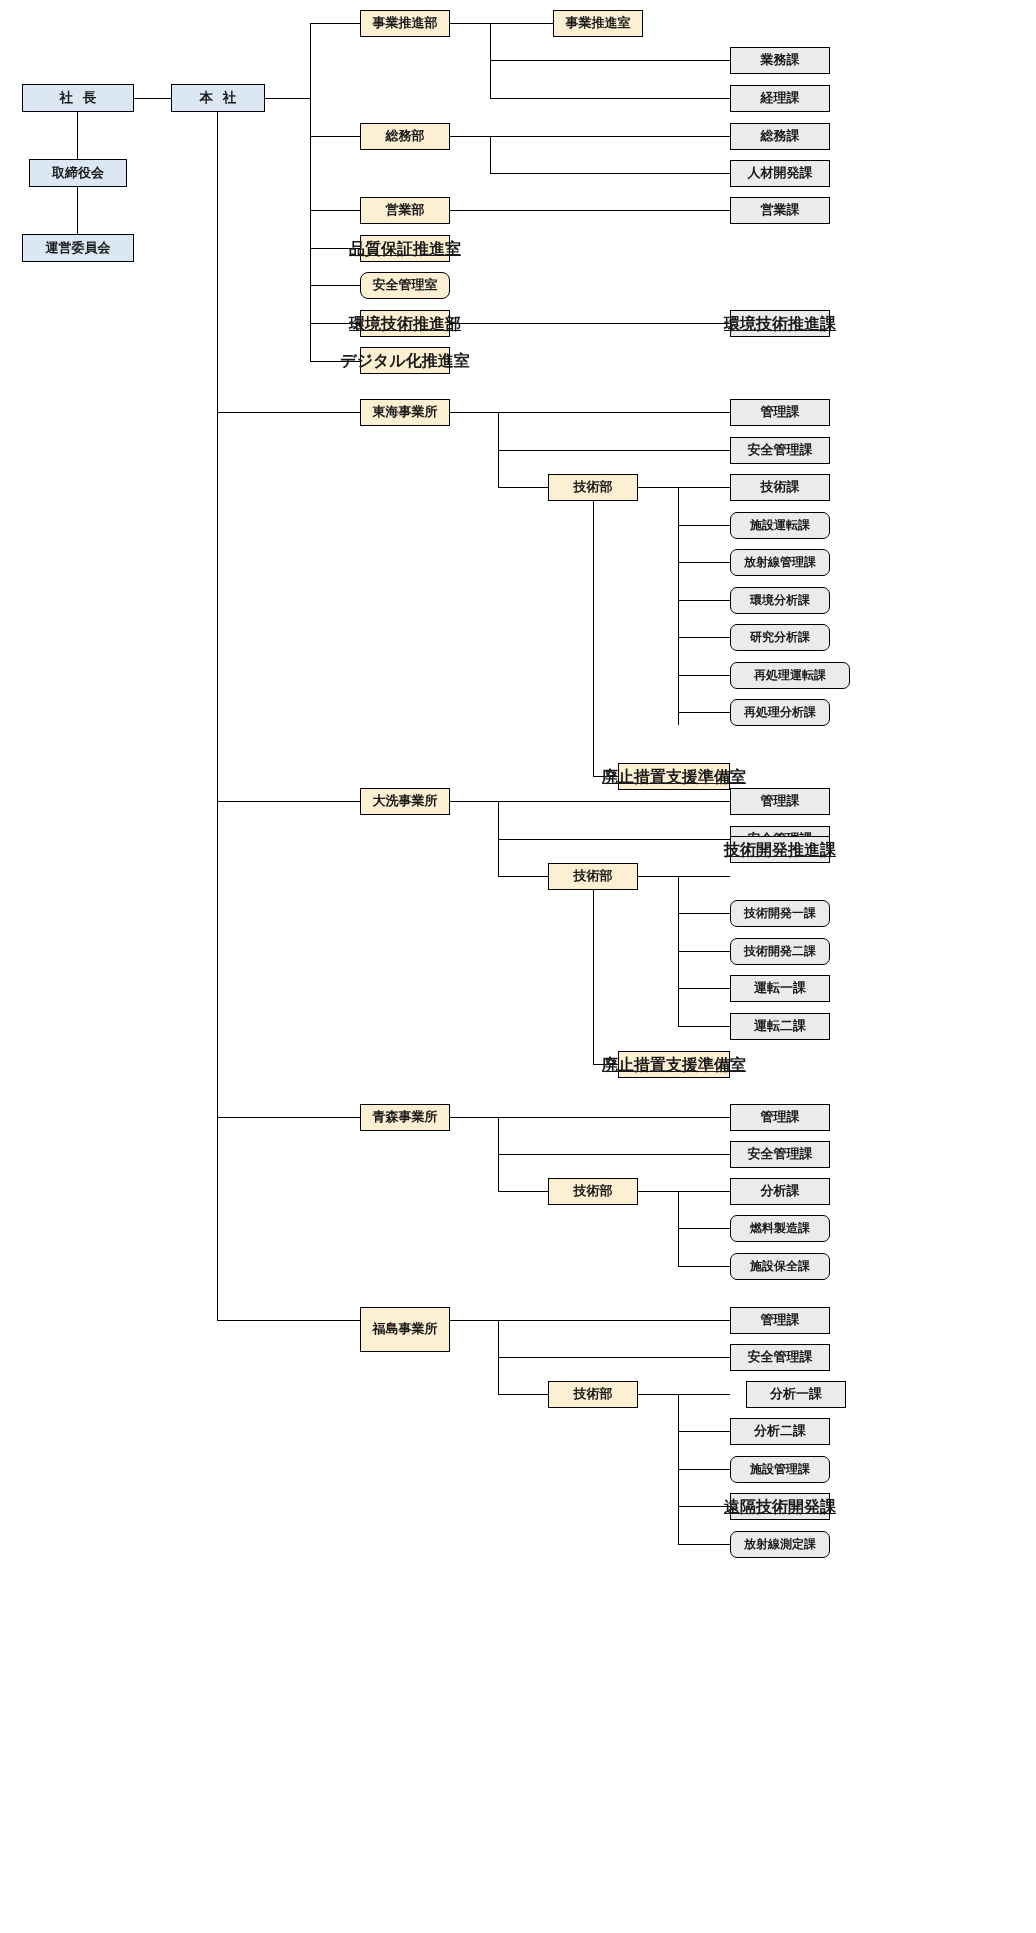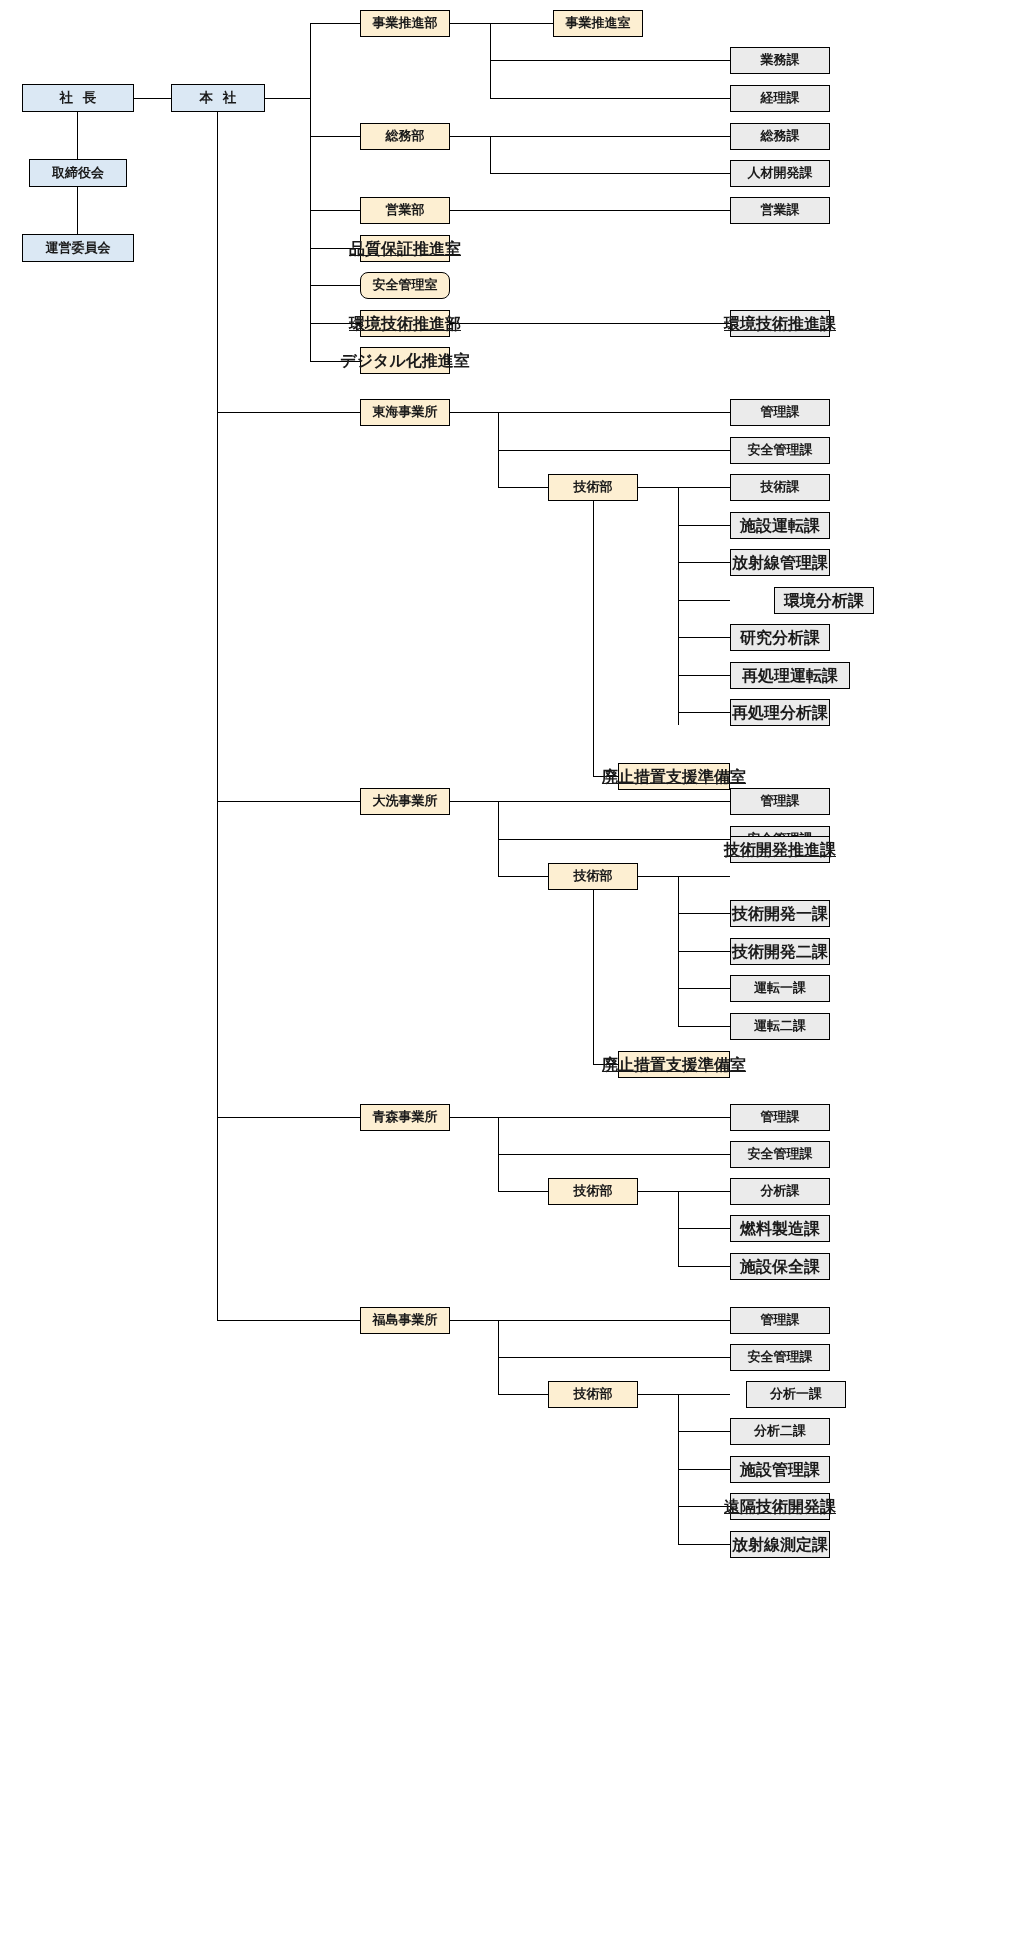--- a/index.html
+++ b/index.html
@@ -29,21 +29,21 @@
     white-space:nowrap;
     letter-spacing:0px;
     z-index:3;
   }
   .n-blue{ background:#dbe8f4; }
   .n-cream{ background:#fdefd2; }
   .n-gray{ background:#ebebeb; }
 
   .fs14{ font-size:13.5px; }
   .fs13{ font-size:13px; }
-  .fs12{ font-size:16px; }
+  .fs12{ font-size:12px;border-radius:7px; }
   .fs11{ font-size:16px;text-decoration:underline; }
   .fs10{ font-size:16px; }
   .sp{ letter-spacing:3px; text-indent:3px; }
 
   .line{
     position:absolute;
     background:#000000;
     z-index:1;
   }
   .h{ height:1px; }
@@ -162,21 +162,21 @@
   <div class="node n-gray fs11" style="left:730px; top:310px; width:100px; height:27px;">環境技術推進課</div>
   <div class="node n-cream fs10" style="left:360px; top:347px; width:90px; height:27px;">デジタル化推進室</div>
 
   <div class="node n-cream fs13" style="left:360px; top:399px; width:90px; height:27px;">東海事業所</div>
   <div class="node n-gray fs13" style="left:730px; top:399px; width:100px; height:27px;">管理課</div>
   <div class="node n-gray fs13" style="left:730px; top:437px; width:100px; height:27px;">安全管理課</div>
   <div class="node n-cream fs13" style="left:548px; top:474px; width:90px; height:27px;">技術部</div>
   <div class="node n-gray fs13" style="left:730px; top:474px; width:100px; height:27px;">技術課</div>
   <div class="node n-gray fs12" style="left:730px; top:512px; width:100px; height:27px;">施設運転課</div>
   <div class="node n-gray fs12" style="left:730px; top:549px; width:100px; height:27px;">放射線管理課</div>
-  <div class="node n-gray fs12" style="left:730px; top:587px; width:100px; height:27px;margin-left:44px;">環境分析課</div>
+  <div class="node n-gray fs12" style="left:730px; top:587px; width:100px; height:27px;">環境分析課</div>
   <div class="node n-gray fs12" style="left:730px; top:624px; width:100px; height:27px;">研究分析課</div>
   <div class="node n-gray fs12" style="left:730px; top:662px; width:120px; height:27px;">再処理運転課</div>
   <div class="node n-gray fs12" style="left:730px; top:699px; width:100px; height:27px;">再処理分析課</div>
   <div class="node n-cream fs11" style="left:618px; top:763px; width:112px; height:27px;">廃止措置支援準備室</div>
 
   <div class="node n-cream fs13" style="left:360px; top:788px; width:90px; height:27px;">大洗事業所</div>
   <div class="node n-gray fs13" style="left:730px; top:788px; width:100px; height:27px;">管理課</div>
   <div class="node n-gray fs13" style="left:730px; top:826px; width:100px; height:27px;">安全管理課</div>
   <div class="node n-cream fs13" style="left:548px; top:863px; width:90px; height:27px;">技術部</div>
   <div class="node n-gray fs11" style="left:730px; top:836px; width:100px; height:27px;">技術開発推進課</div>
@@ -187,21 +187,21 @@
   <div class="node n-cream fs11" style="left:618px; top:1051px; width:112px; height:27px;">廃止措置支援準備室</div>
 
   <div class="node n-cream fs13" style="left:360px; top:1104px; width:90px; height:27px;">青森事業所</div>
   <div class="node n-gray fs13" style="left:730px; top:1104px; width:100px; height:27px;">管理課</div>
   <div class="node n-gray fs13" style="left:730px; top:1141px; width:100px; height:27px;">安全管理課</div>
   <div class="node n-cream fs13" style="left:548px; top:1178px; width:90px; height:27px;">技術部</div>
   <div class="node n-gray fs13" style="left:730px; top:1178px; width:100px; height:27px;">分析課</div>
   <div class="node n-gray fs12" style="left:730px; top:1215px; width:100px; height:27px;">燃料製造課</div>
   <div class="node n-gray fs12" style="left:730px; top:1253px; width:100px; height:27px;">施設保全課</div>
 
-  <div class="node n-cream fs13" style="left:360px; top:1307px; width:90px; height:27px;">福島事業所</div>
+  <div class="node n-cream fs13" style="left:360px; top:1307px; width:90px; height:45px;">福島事業所</div>
   <div class="node n-gray fs13" style="left:730px; top:1307px; width:100px; height:27px;">管理課</div>
   <div class="node n-gray fs13" style="left:730px; top:1344px; width:100px; height:27px;">安全管理課</div>
   <div class="node n-cream fs13" style="left:548px; top:1381px; width:90px; height:27px;">技術部</div>
   <div class="node n-gray fs13" style="left:746px; top:1381px; width:100px; height:27px;">分析一課</div>
   <div class="node n-gray fs13" style="left:730px; top:1418px; width:100px; height:27px;">分析二課</div>
   <div class="node n-gray fs12" style="left:730px; top:1456px; width:100px; height:27px;">施設管理課</div>
   <div class="node n-gray fs11" style="left:730px; top:1493px; width:100px; height:27px;">遠隔技術開発課</div>
   <div class="node n-gray fs12" style="left:730px; top:1531px; width:100px; height:27px;">放射線測定課</div>
 
 </div>

